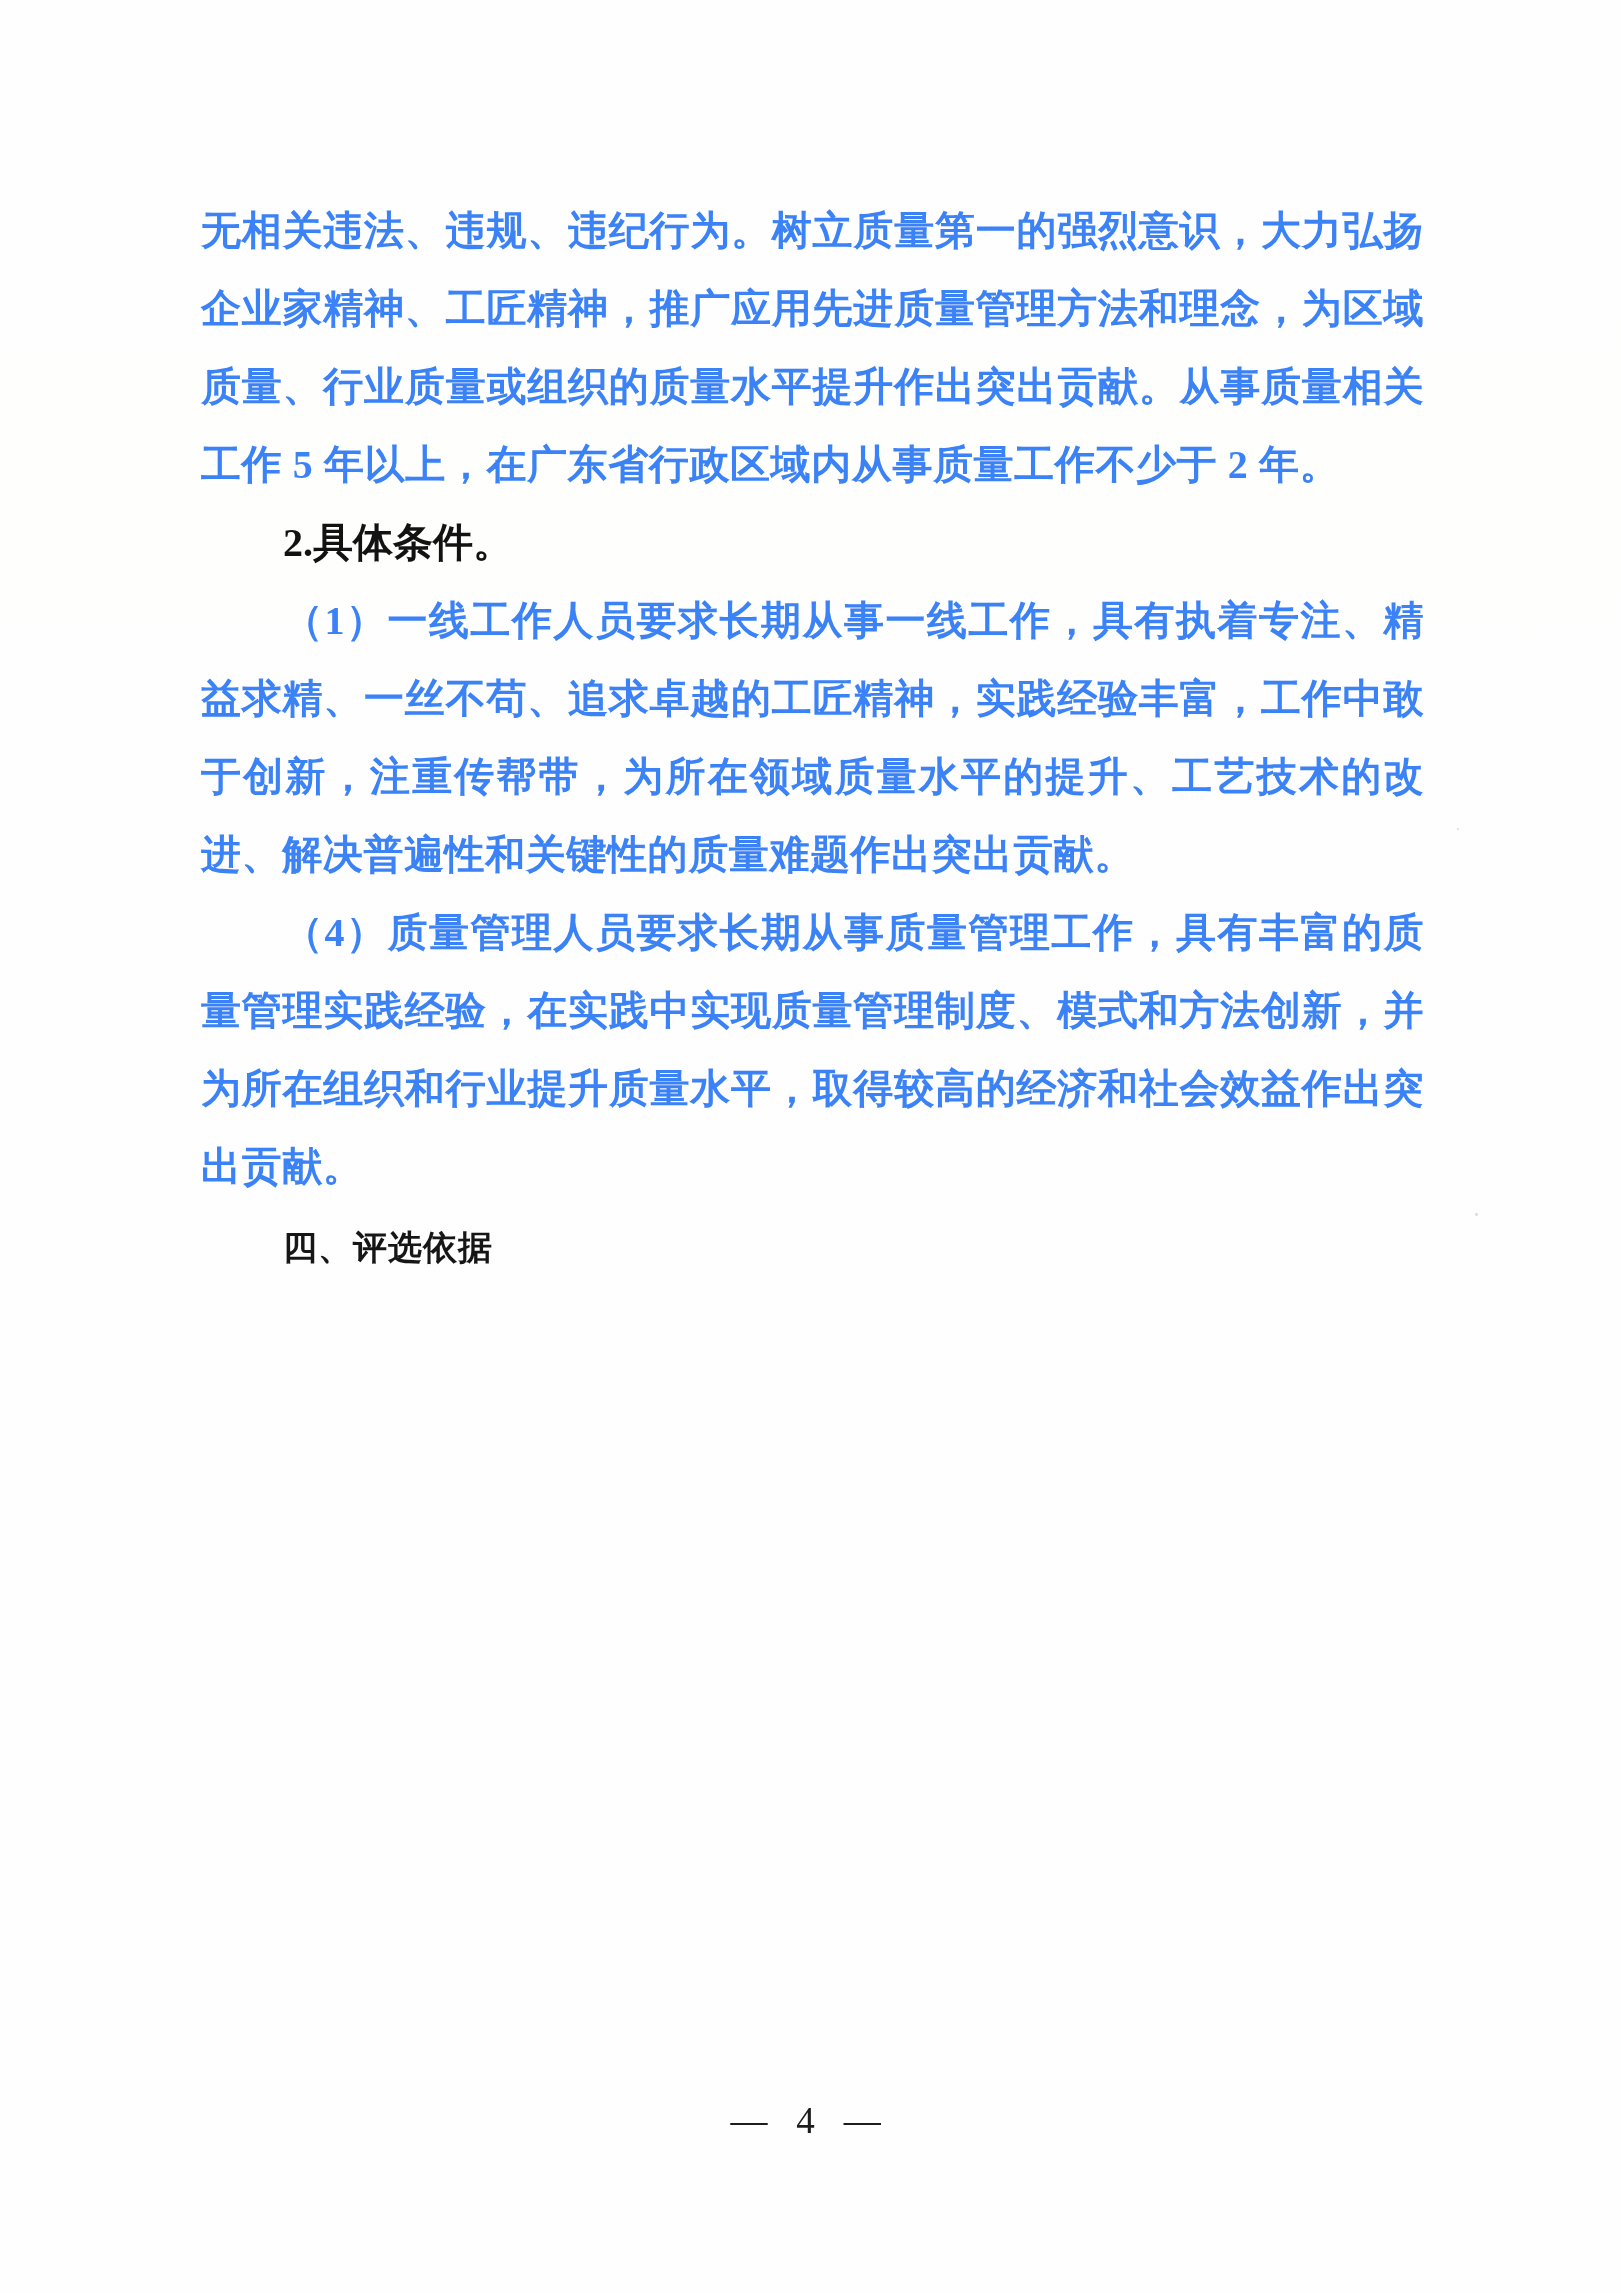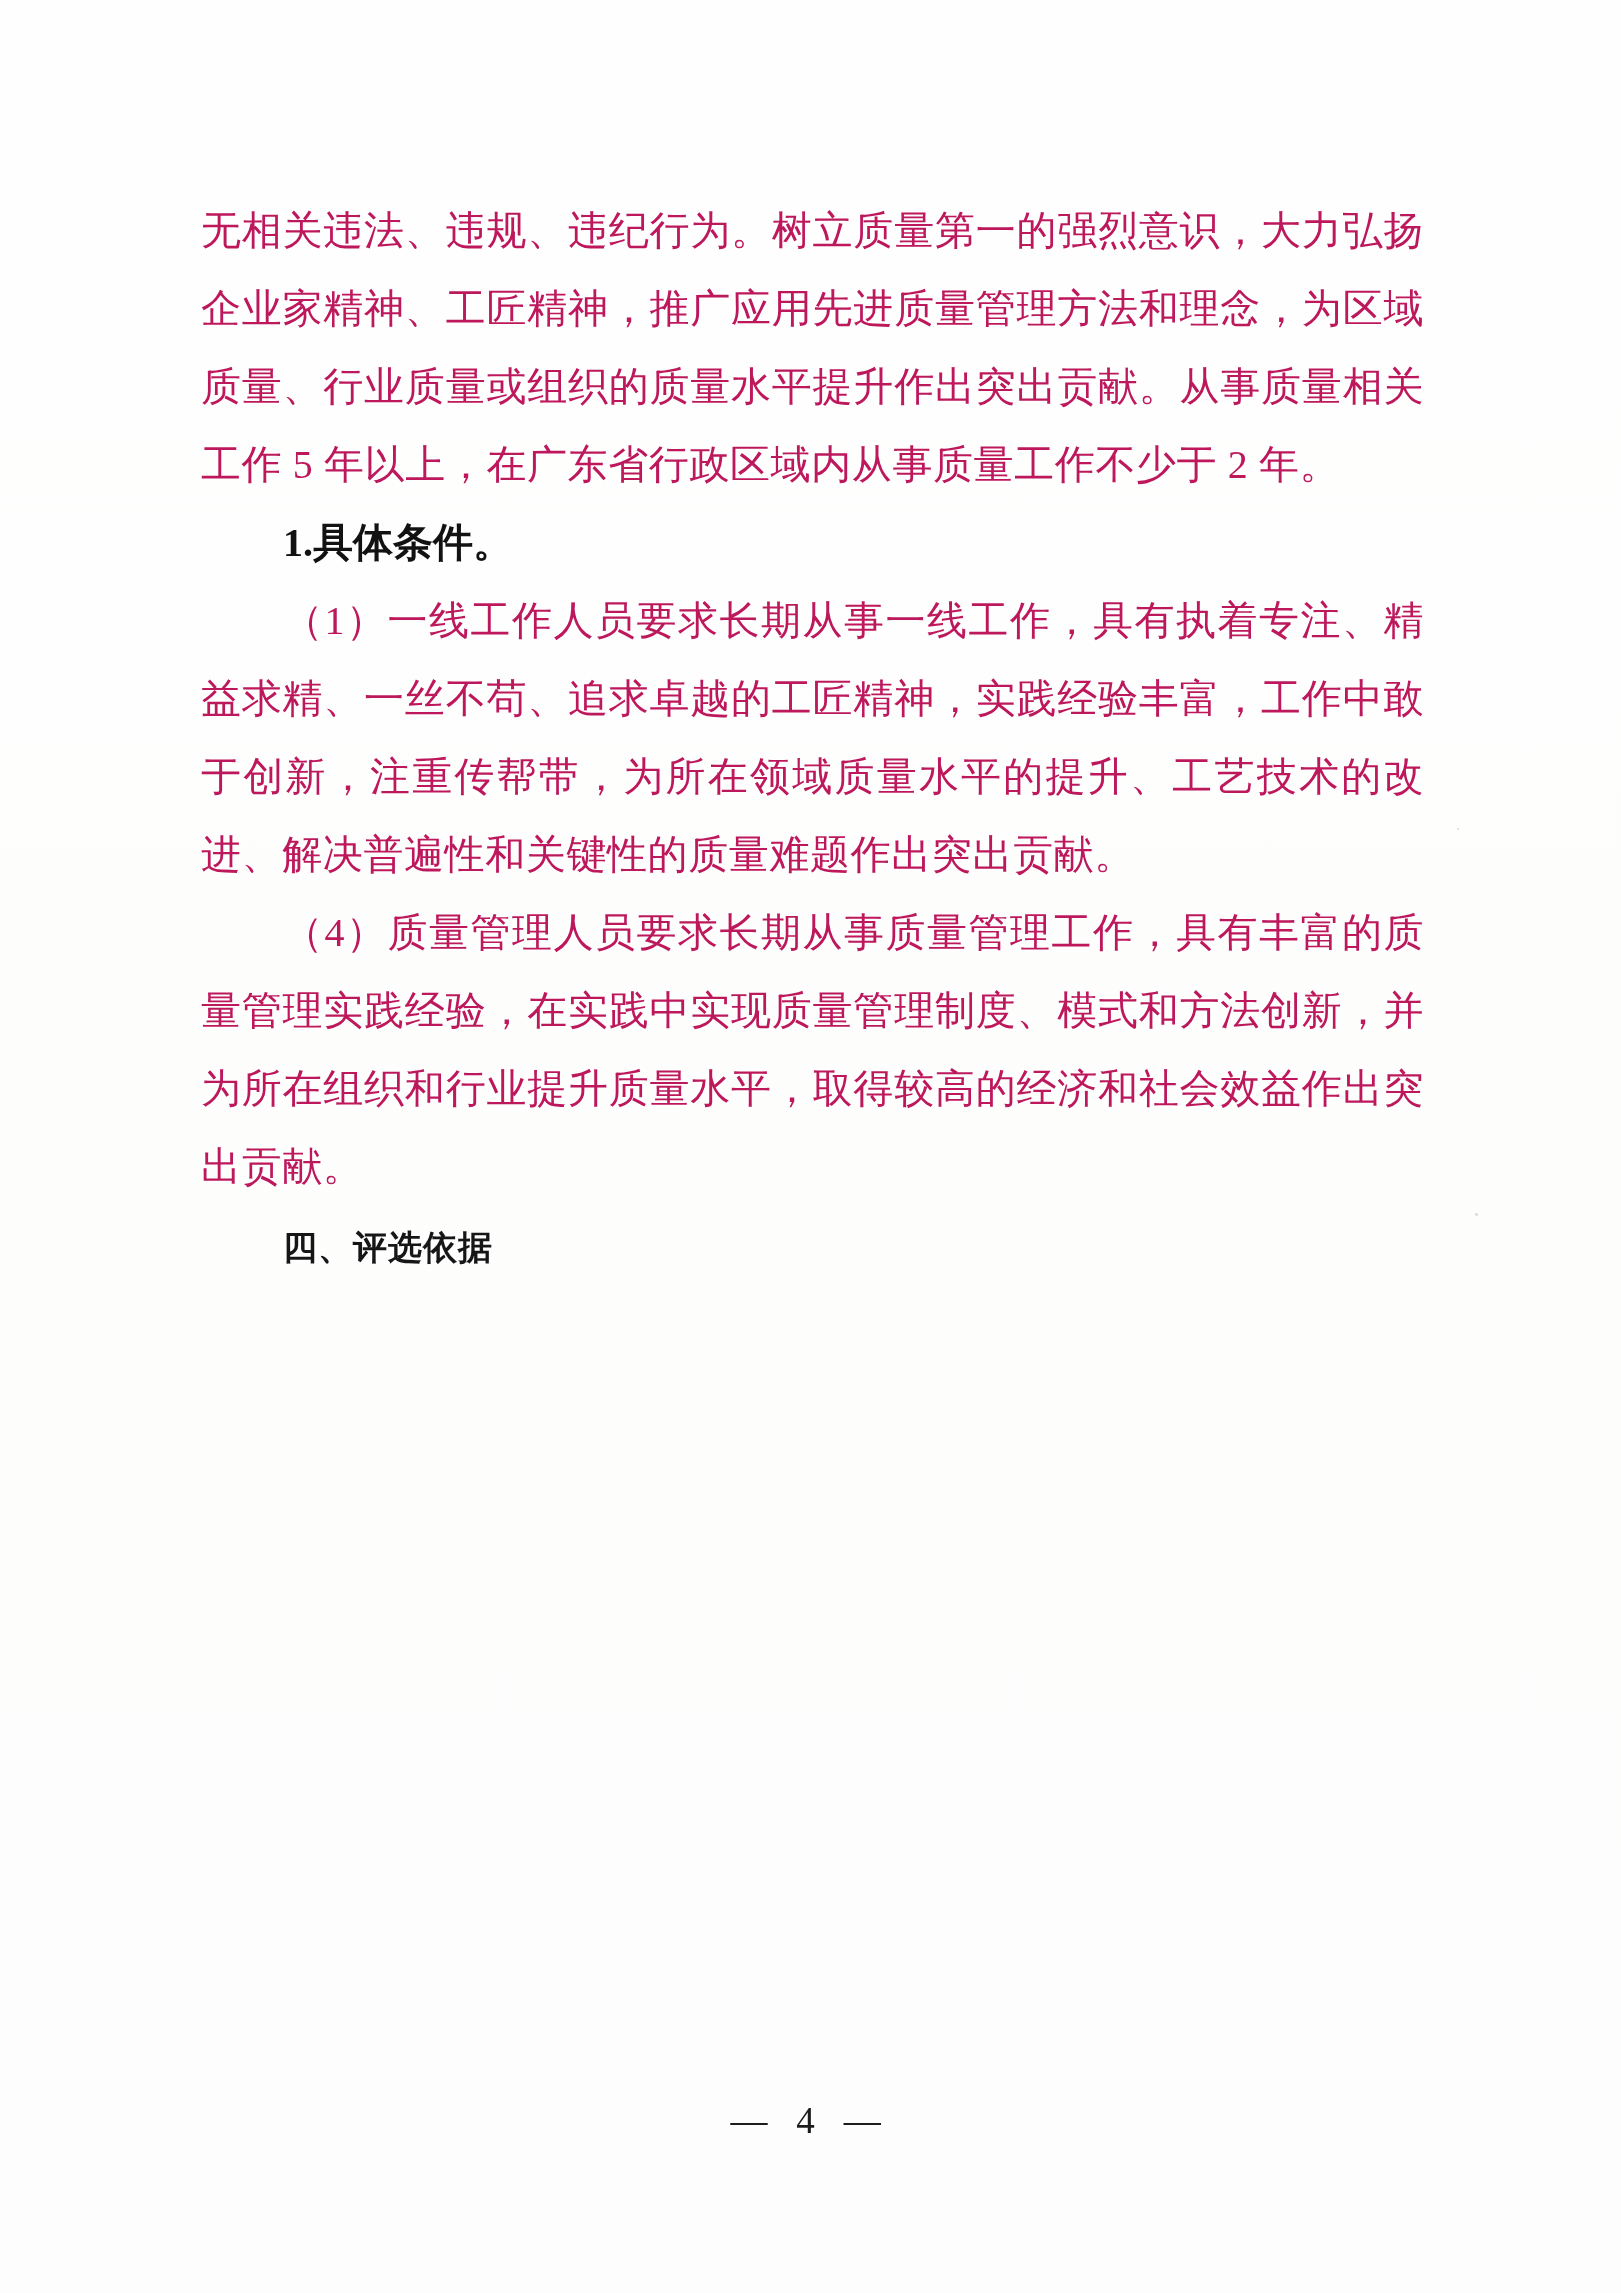--- a/index.html
+++ b/index.html
@@ -23,24 +23,24 @@
     top: 192px;
     width: 1223px;
   }
   .para {
     font-size: 40px;
     line-height: 78px;
     letter-spacing: 0.6px;
     text-align: justify;
     text-justify: inter-ideograph;
     margin: 0;
-    color: #be185d;
+    color: #3b82f6;
     
     font-family: "Liberation Serif", "DejaVu Serif", serif;
-    font-weight: 400;
+    font-weight: 700;
   }
   .indent2 {
     text-indent: 82px;
   }
   .subhead {
     font-size: 40px;
     line-height: 78px;
     margin: 0;
     text-indent: 82px;
     font-weight: 700;
@@ -91,21 +91,21 @@
 
   <div id="paper-tint"></div>
 
   <div class="speck" style="left:1475px; top:1213px; width:2.9px; height:2.9px;"></div>
   <div class="speck" style="left:1457px; top:828px; width:2px; height:2px;"></div>
 
   <div id="content">
 
     <p class="para">无相关违法、违规、违纪行为。树立质量第一的强烈意识，大力弘扬企业家精神、工匠精神，推广应用先进质量管理方法和理念，为区域质量、行业质量或组织的质量水平提升作出突出贡献。从事质量相关工作 5 年以上，在广东省行政区域内从事质量工作不少于 2 年。</p>
 
-    <p class="subhead">1.具体条件。</p>
+    <p class="subhead">2.具体条件。</p>
 
     <p class="para indent2">（1）一线工作人员要求长期从事一线工作，具有执着专注、精益求精、一丝不苟、追求卓越的工匠精神，实践经验丰富，工作中敢于创新，注重传帮带，为所在领域质量水平的提升、工艺技术的改进、解决普遍性和关键性的质量难题作出突出贡献。</p>
 
     <p class="para indent2">（4）质量管理人员要求长期从事质量管理工作，具有丰富的质量管理实践经验，在实践中实现质量管理制度、模式和方法创新，并为所在组织和行业提升质量水平，取得较高的经济和社会效益作出突出贡献。</p>
 
 
     <p class="section-head">四、评选依据</p>
 
 
   </div>

